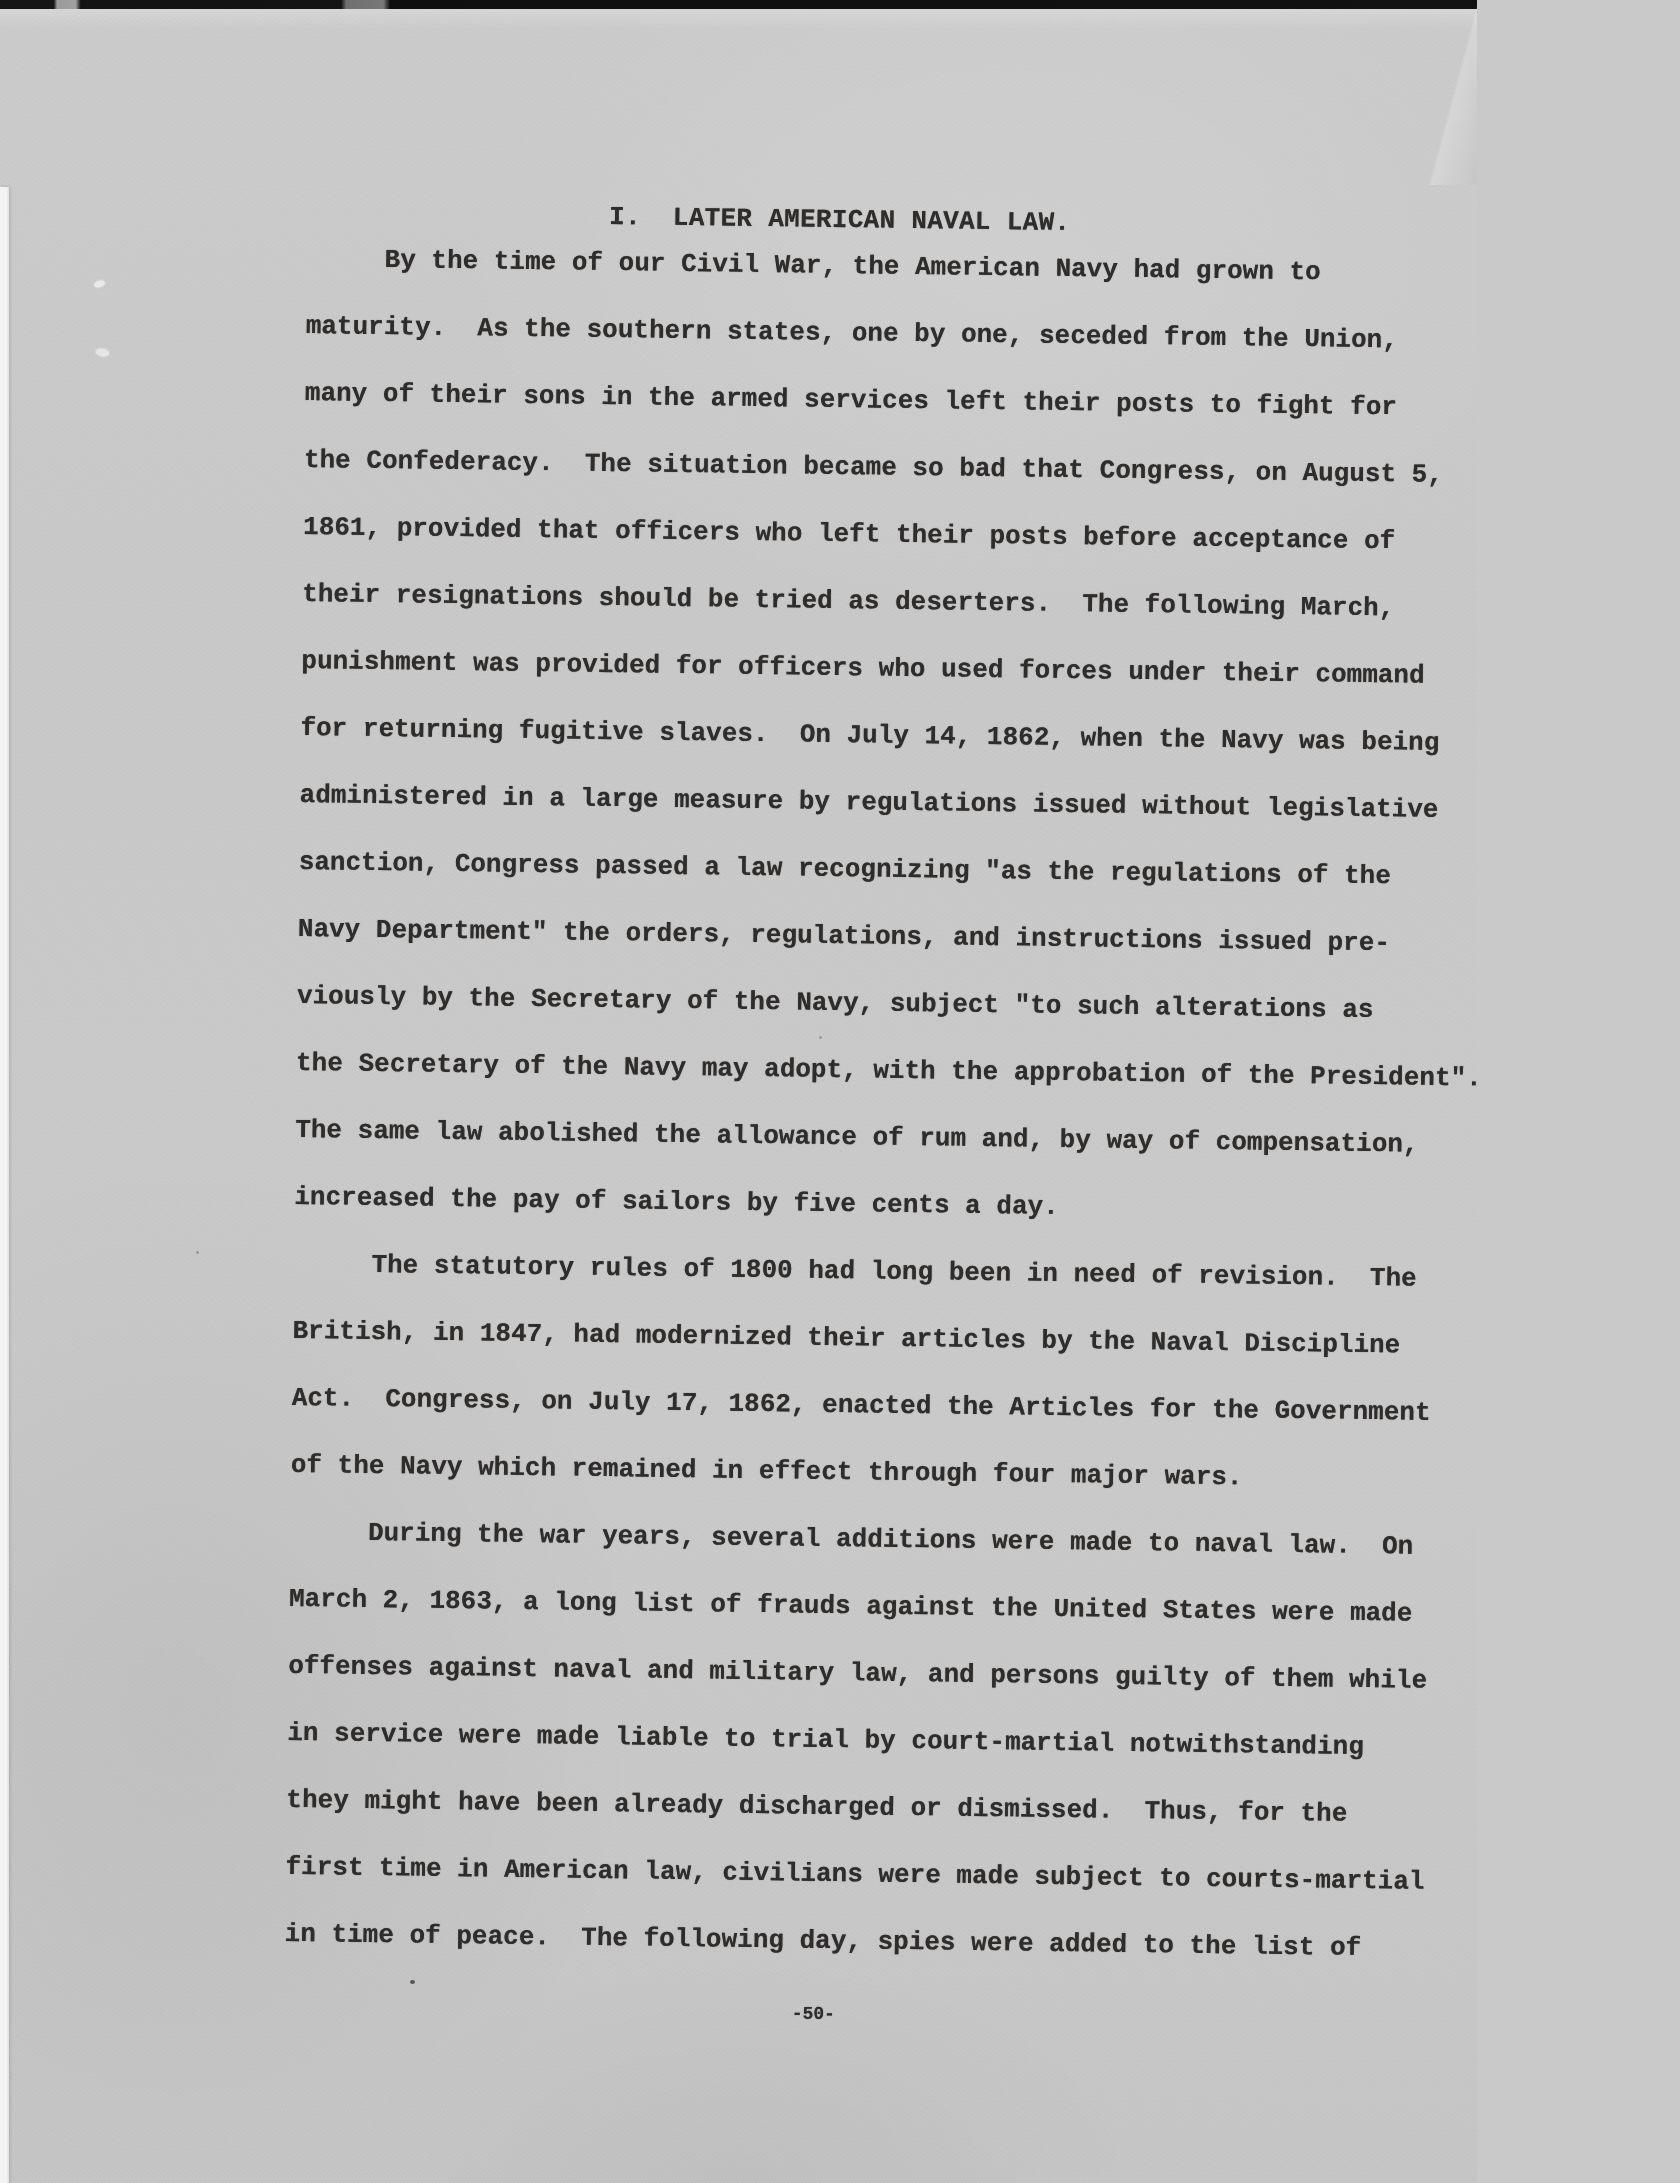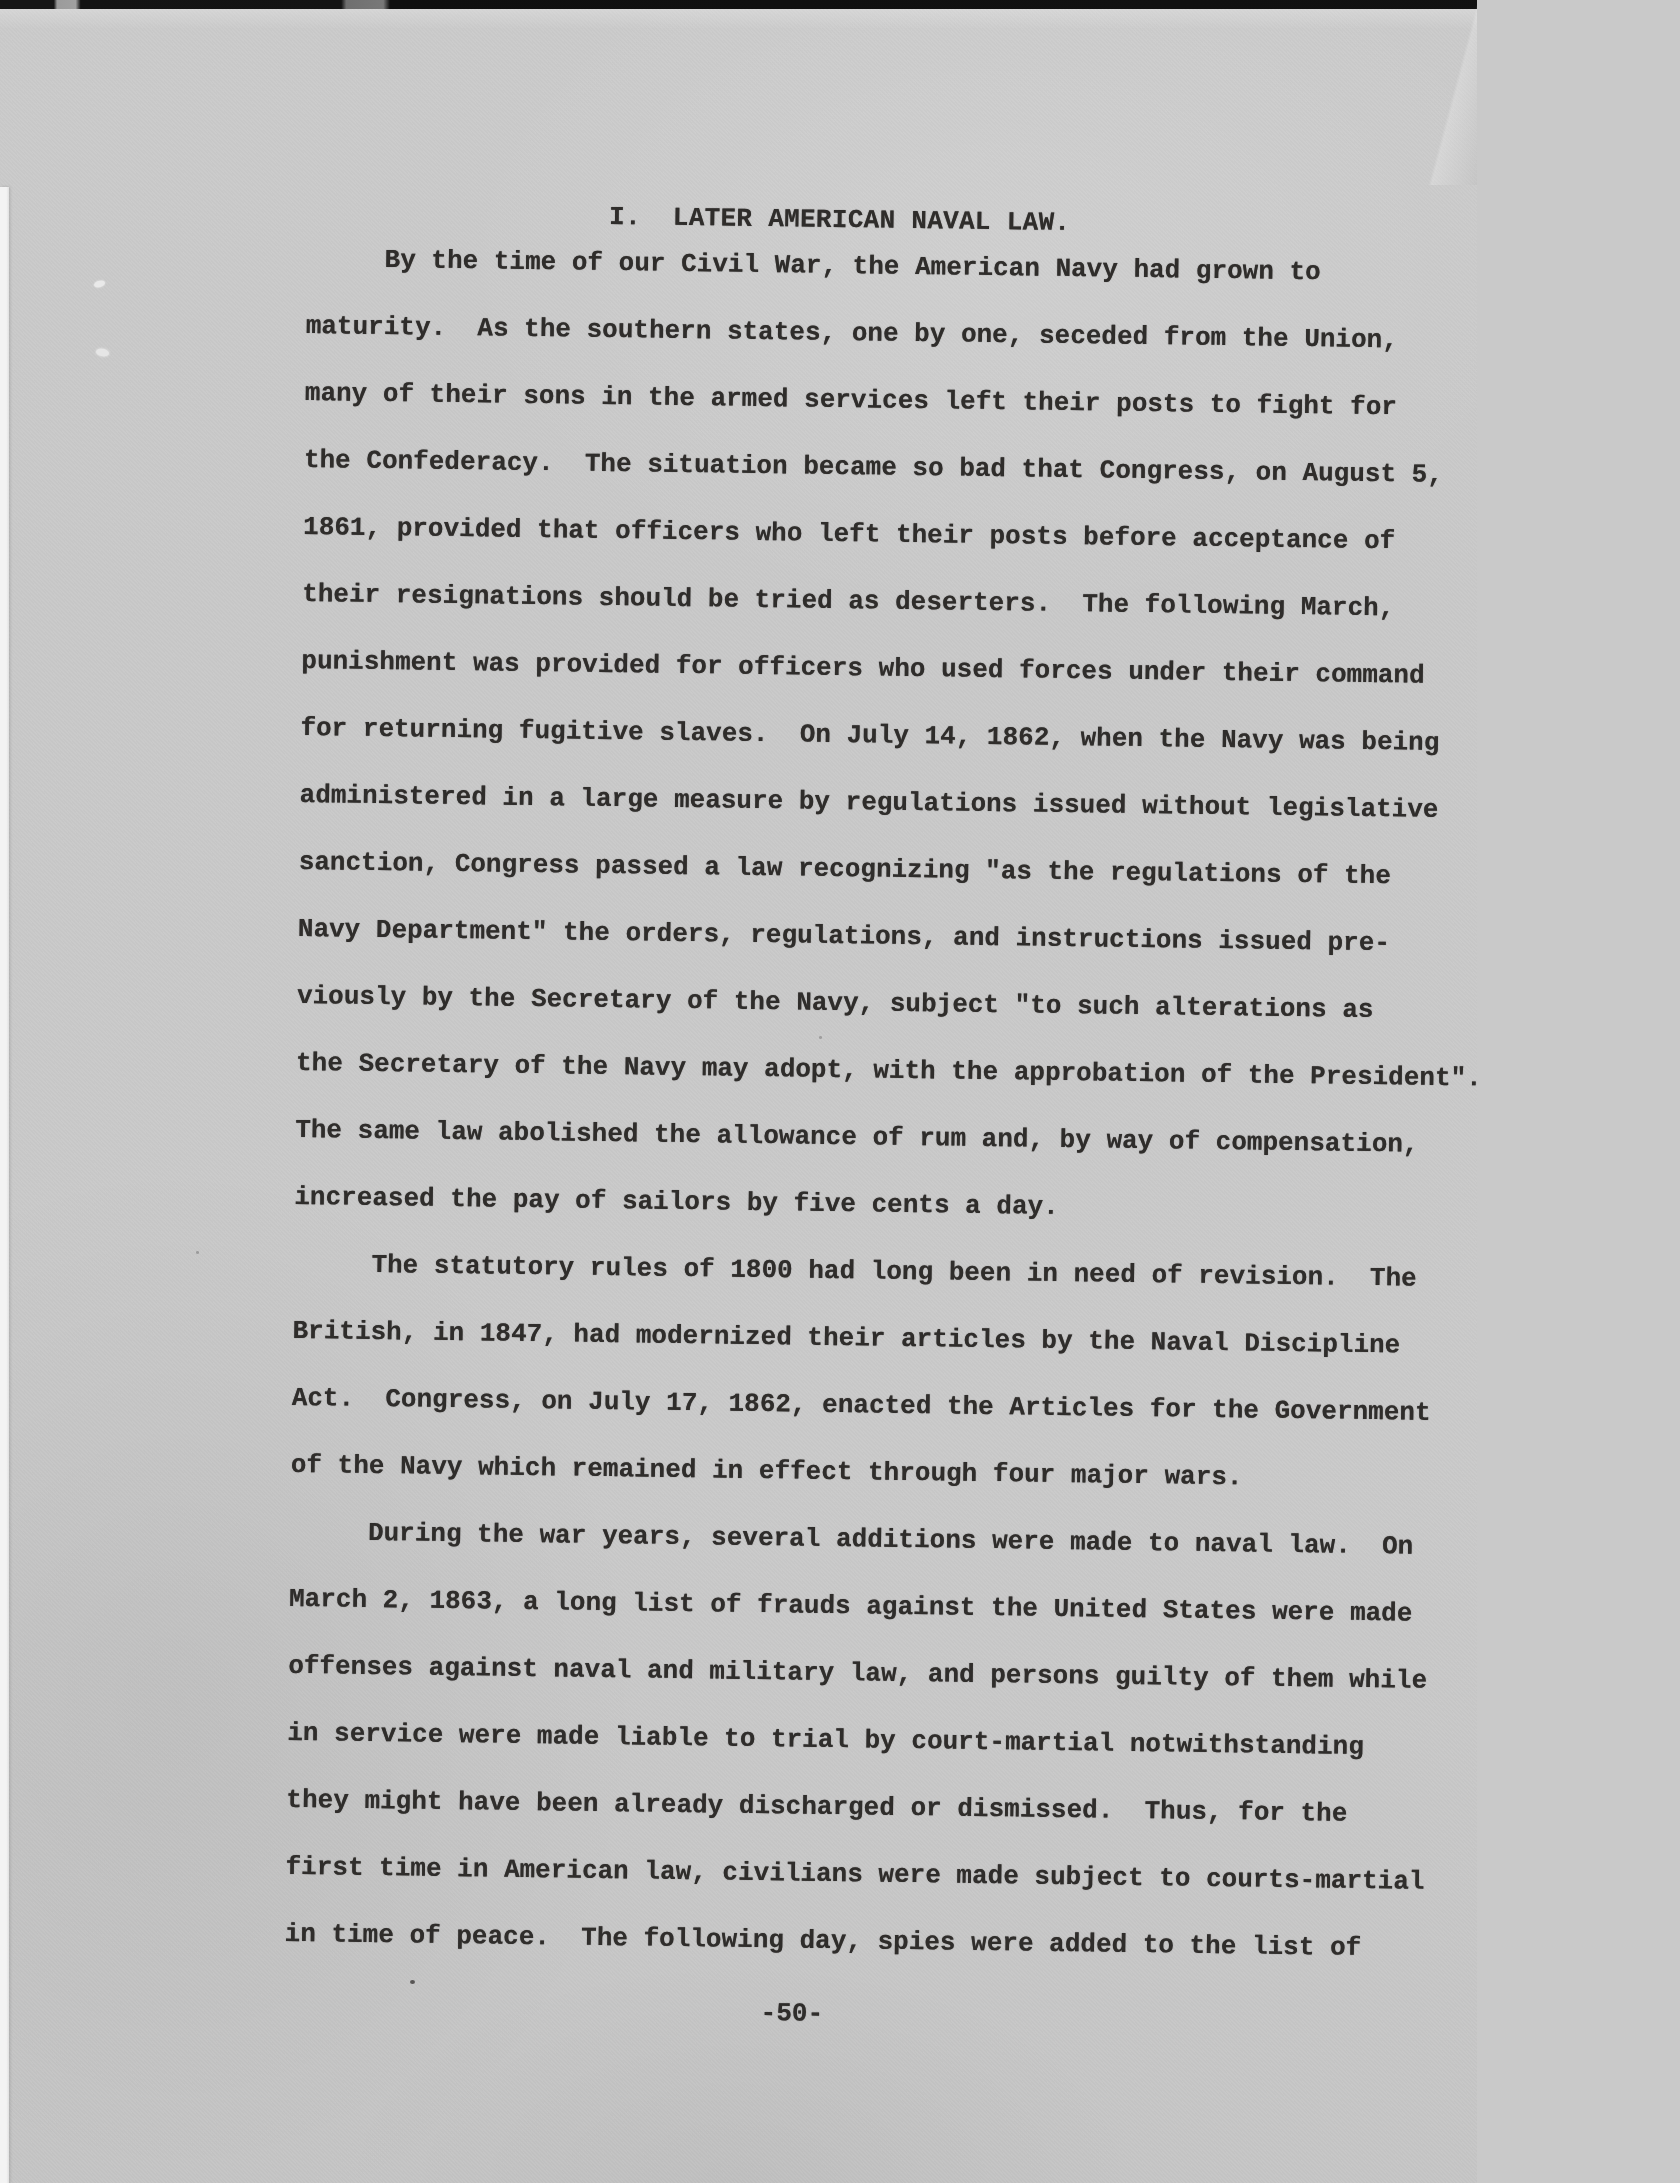--- a/index.html
+++ b/index.html
@@ -94,23 +94,23 @@
 
   .body-text .line {
     height: 67px;
     line-height: 67px;
     font-size: 26px;
     white-space: pre;
   }
 
   .page-number {
     position: absolute;
-    left: 787px;
+    left: 818px;
     top: 1989px;
-    font-size: 26px;
+    font-size: 18px;
     line-height: 29px;
     white-space: pre;
   }
 
   
   .speck-a {
     position: absolute; left: 94px; top: 281px;
     width: 10.5px; height: 6px; border-radius: 50%;
     background: #e9e9e9; box-shadow: 0 0 2px rgba(255,255,255,0.8);
     transform: rotate(-15deg);

